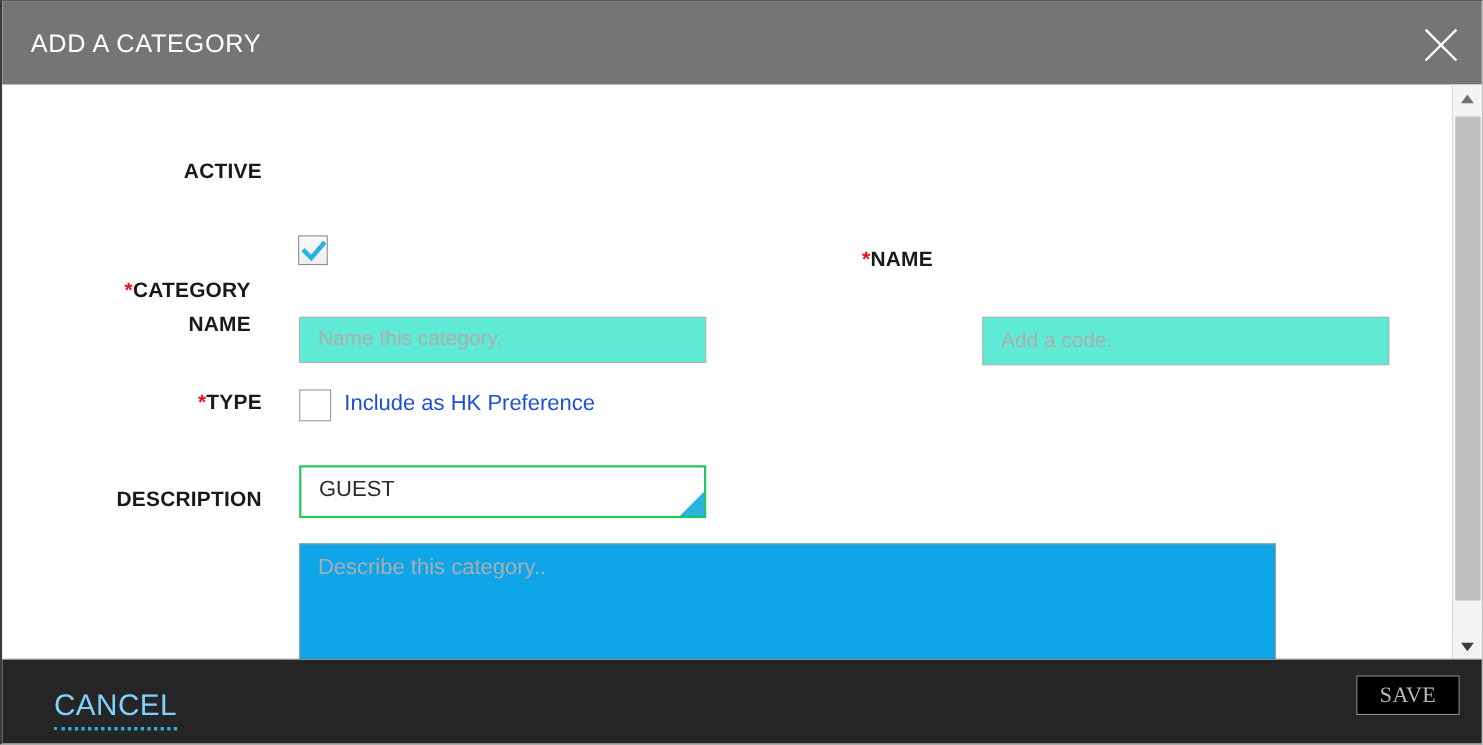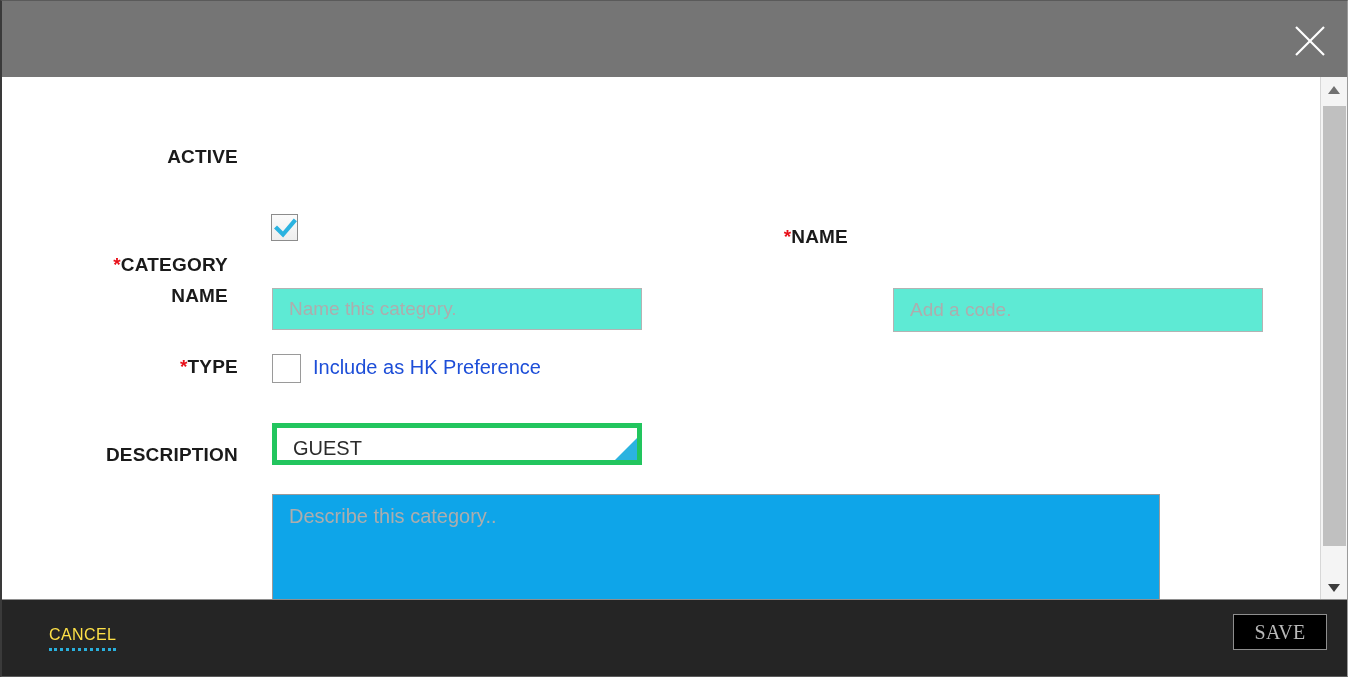--- a/index.html
+++ b/index.html
@@ -125,23 +125,23 @@
     cursor: pointer;
     white-space: nowrap;
   }
 
   
   .select-wrap {
     position: absolute;
     left: 270px;
     top: 346px;
     width: 370px;
-    height: 42px;
-    box-sizing: border-box;
-    border: 5px solid #22c55e;
+    height: 48px;
+    box-sizing: border-box;
+    border: 2px solid #22c55e;
     background: #ffffff;
     cursor: pointer;
     overflow: hidden;
   }
   .select-value {
     position: absolute;
     left: 16px;
     top: 9px;
     font-size: 20px;
     color: #2b2b2b;
@@ -224,22 +224,22 @@
     width: 1348px;
     height: 77px;
     background: #252525;
     border-top: 1px solid #8e8e8e;
     box-sizing: border-box;
   }
   .cancel-button {
     position: absolute;
     left: 47px;
     top: 26px;
-    font-size: 16px;
-    color: #fde047;
+    font-size: 27px;
+    color: #7dd3fc;
     letter-spacing: 0.4px;
     cursor: pointer;
     border-bottom: 3px dotted #29b0dd;
     padding-bottom: 4px;
   }
   .save-button {
     position: absolute;
     right: 23px;
     top: 14px;
     width: 94px;
@@ -253,20 +253,21 @@
     letter-spacing: 0.4px;
     cursor: pointer;
   }
 </style>
 </head>
 <body>
 
 <div class="dialog">
 
   <div class="dialog-header">
+    <div class="dialog-title">ADD A CATEGORY</div>
     <div class="close-button">
       <svg width="44" height="44" viewBox="0 0 44 44">
         <line x1="8" y1="8" x2="36" y2="36" stroke="#ffffff" stroke-width="2.2"></line>
         <line x1="36" y1="8" x2="8" y2="36" stroke="#ffffff" stroke-width="2.2"></line>
       </svg>
     </div>
   </div>
 
   <div class="dialog-body">
 

